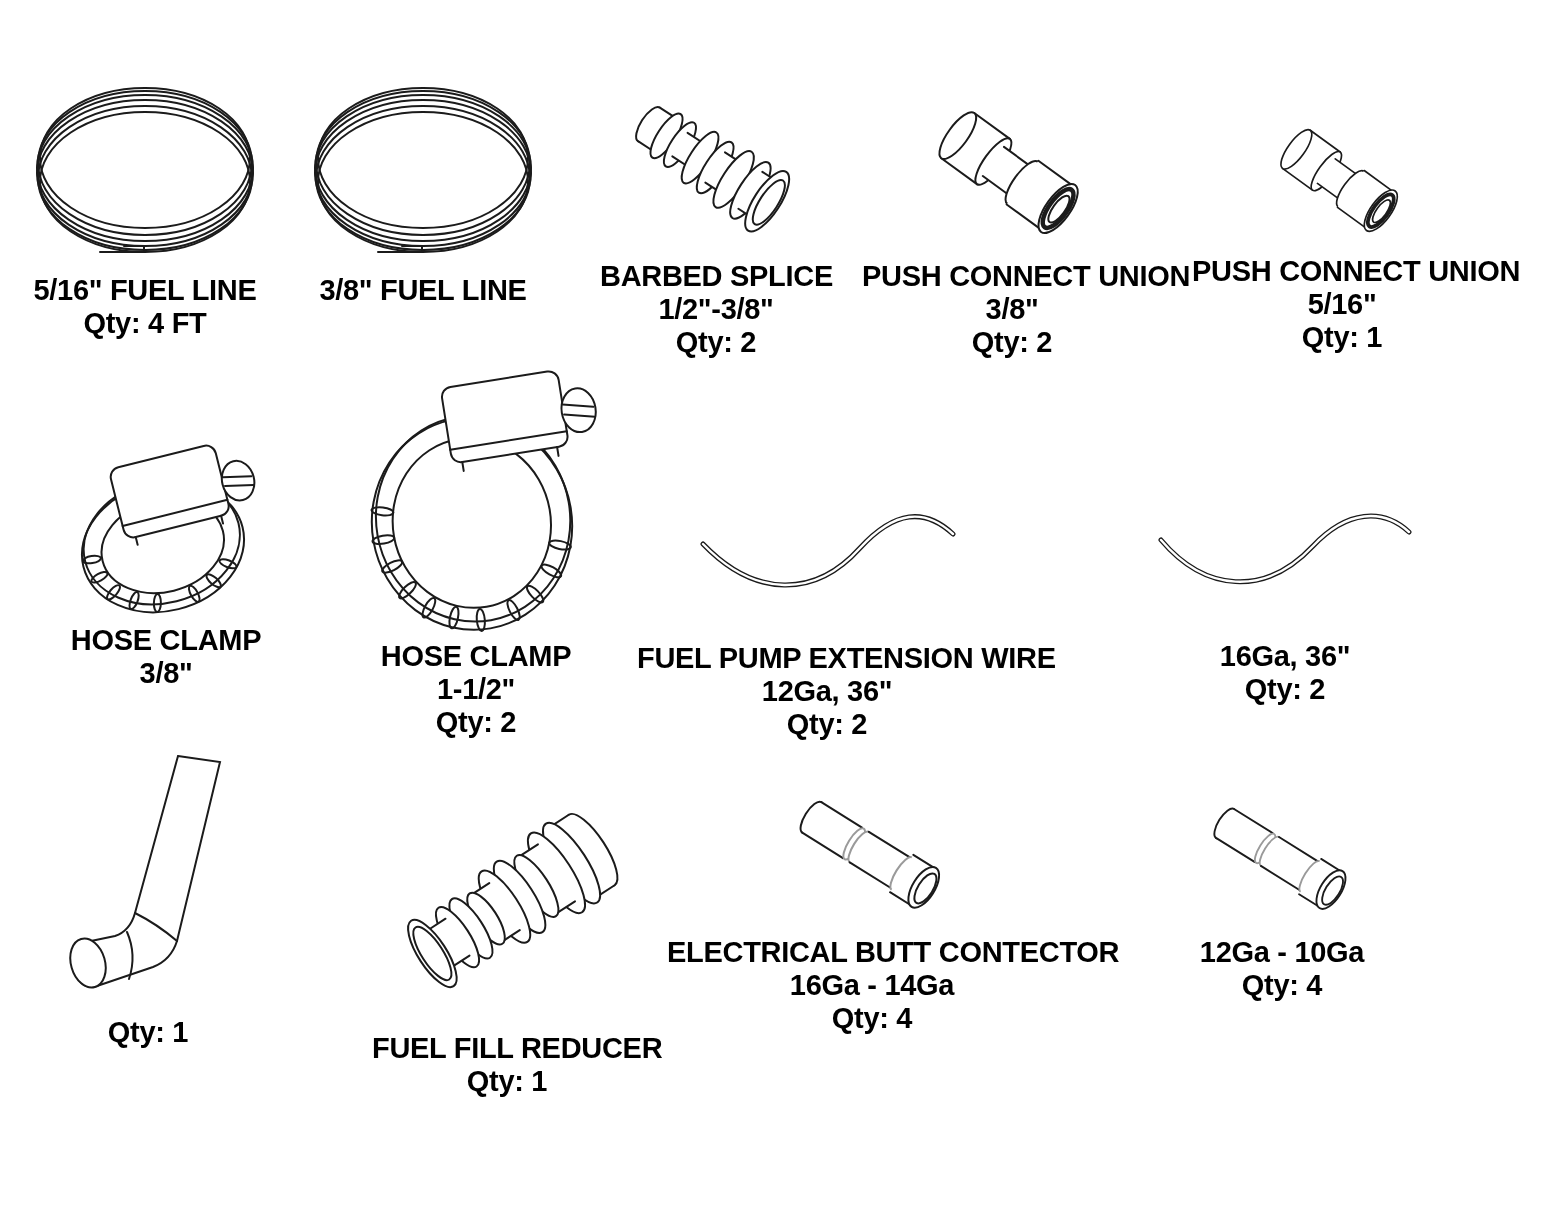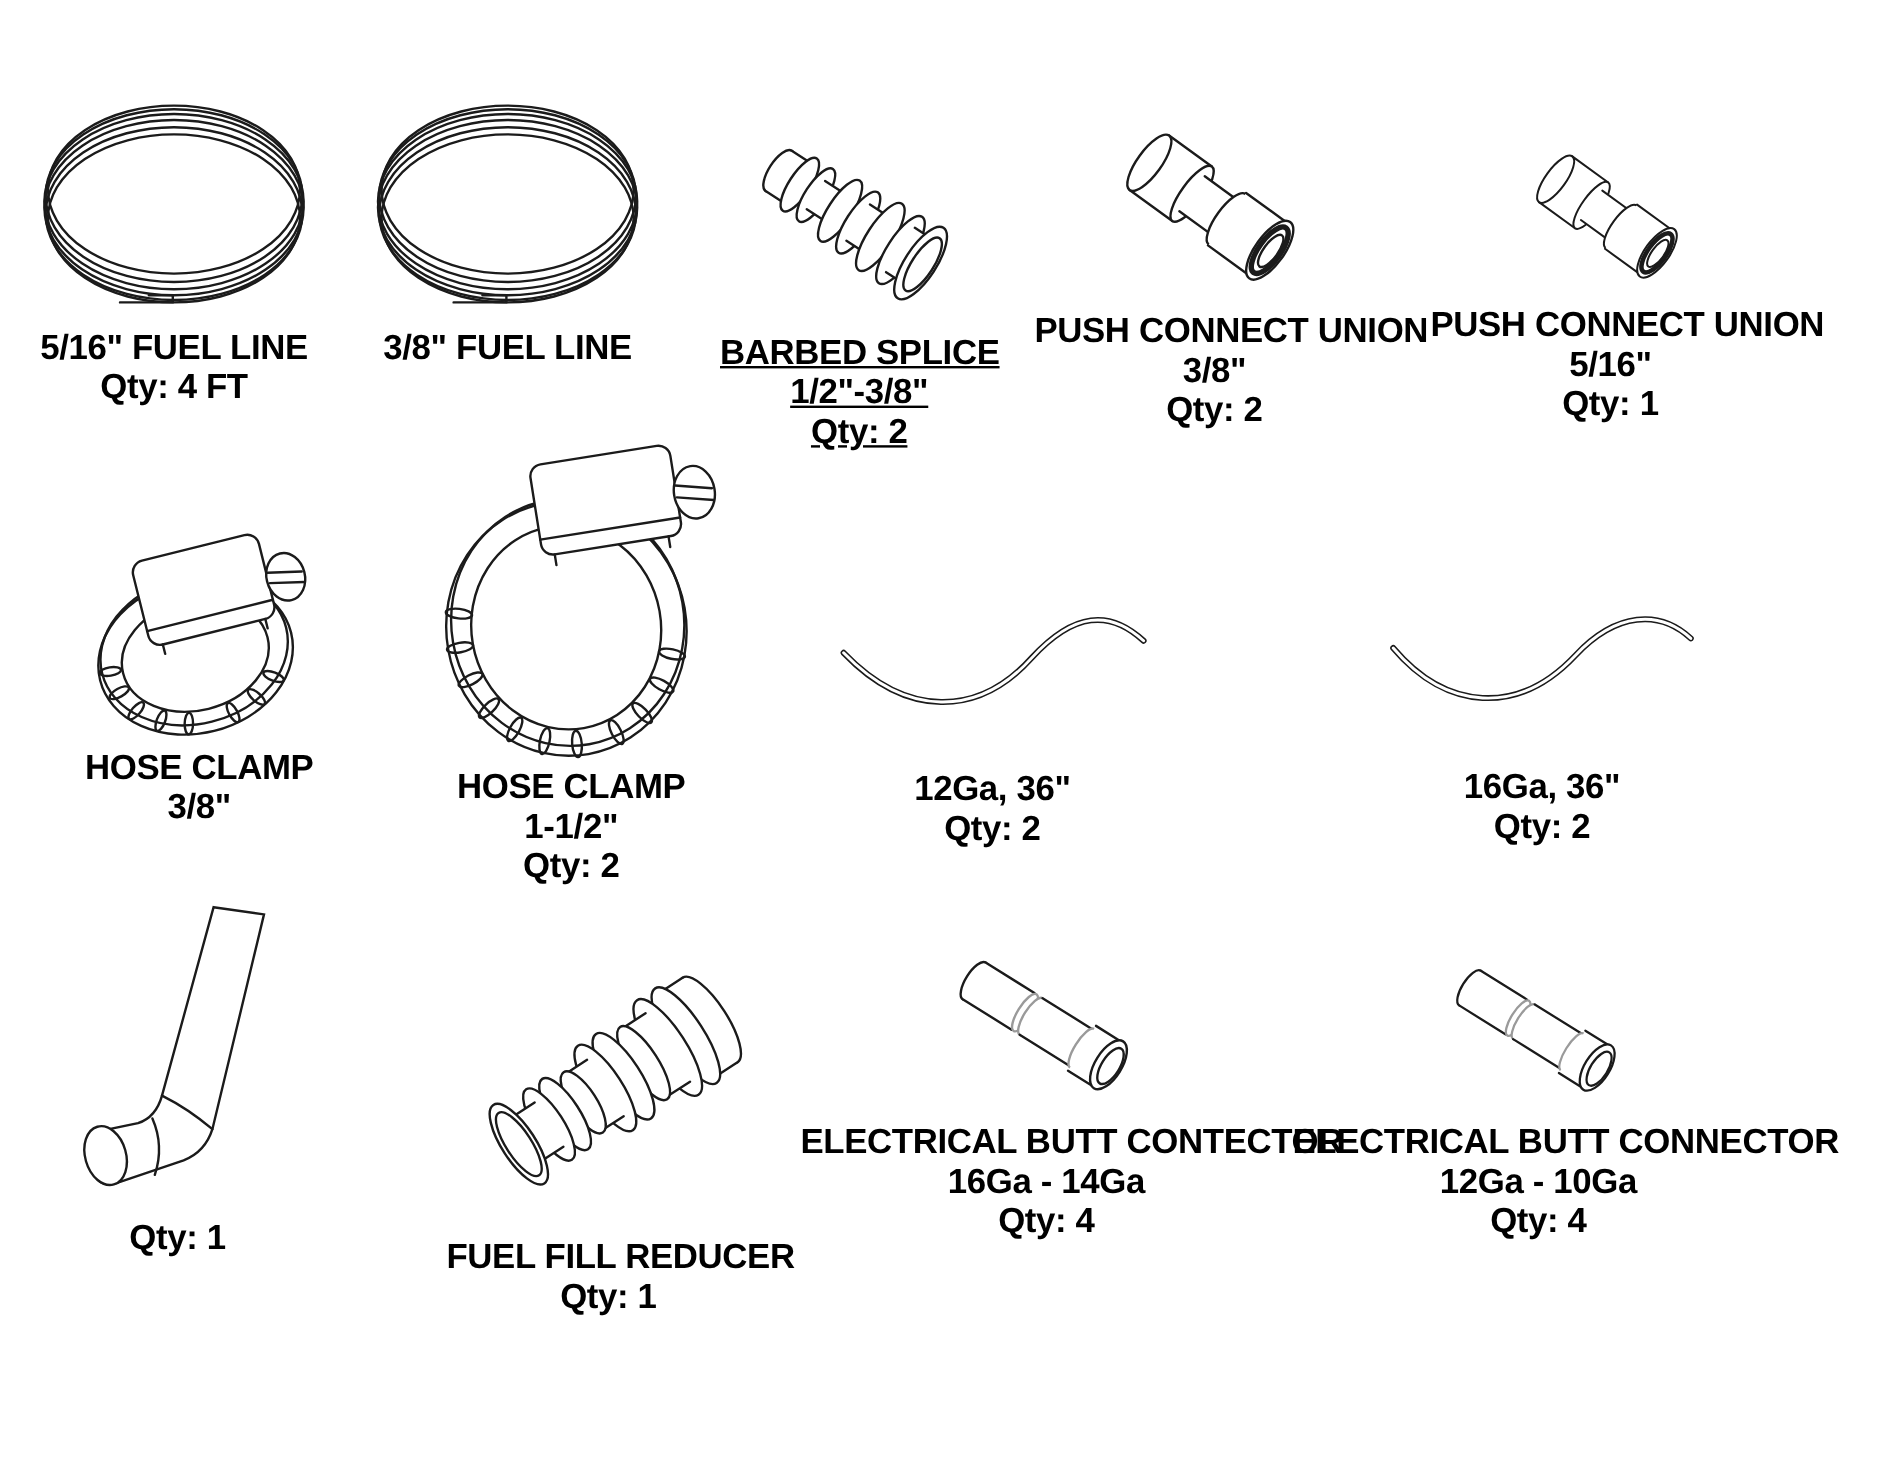--- a/index.html
+++ b/index.html
@@ -49,21 +49,21 @@
         <ellipse cx="115" cy="106" rx="107" ry="72"></ellipse>
         <ellipse cx="115" cy="110" rx="105" ry="70"></ellipse>
         <path d="M114 180 H70 M114 174 H94 M114 174 V180"></path>
       </g>
     </svg>
     <figcaption class="label">
       <div>3/8" FUEL LINE</div>
     </figcaption>
   </figure>
 
-  <figure class="part" style="left:600px;top:100px;width:232px;text-decoration:underline;">
+  <figure class="part" style="left:600px;top:82px;width:232px;">
     <svg width="210" height="172" viewBox="0 0 210 172">
       <g transform="rotate(33 105 86)">
         <ellipse class="w" cx="25" cy="86" rx="8" ry="20"></ellipse>
         <rect class="nf" x="25" y="66" width="18" height="40"></rect>
         <path class="ln" d="M25 66 H43 M25 106 H43"></path>
         <ellipse class="w" cx="46" cy="86" rx="9" ry="26"></ellipse>
         <ellipse class="w" cx="62" cy="86" rx="9" ry="26"></ellipse>
         <rect class="nf" x="62" y="72" width="20" height="28"></rect>
         <path class="ln" d="M62 72 H82 M62 100 H82"></path>
         <ellipse class="w" cx="86" cy="86" rx="10" ry="30"></ellipse>
@@ -194,20 +194,21 @@
       <div>Qty: 2</div>
     </figcaption>
   </figure>
 
   <figure class="part" style="left:637px;top:486px;width:380px;">
     <svg width="265" height="150" viewBox="0 0 265 150">
       <path d="M8 58 C60 112 120 112 165 62 C200 24 230 22 258 48" stroke="#1b1b1b" stroke-width="5" fill="none" stroke-linecap="round"></path>
       <path d="M8 58 C60 112 120 112 165 62 C200 24 230 22 258 48" stroke="#ffffff" stroke-width="2.4" fill="none" stroke-linecap="round"></path>
     </svg>
     <figcaption class="label">
+      <div>FUEL PUMP EXTENSION WIRE</div>
       <div>12Ga, 36"</div>
       <div>Qty: 2</div>
     </figcaption>
   </figure>
 
   <figure class="part" style="left:1082px;top:484px;width:406px;">
     <svg width="260" height="150" viewBox="0 0 260 150">
       <path d="M6 56 C50 108 110 113 158 62 C192 26 228 24 254 48" stroke="#1b1b1b" stroke-width="5" fill="none" stroke-linecap="round"></path>
       <path d="M6 56 C50 108 110 113 158 62 C192 26 228 24 254 48" stroke="#ffffff" stroke-width="2.4" fill="none" stroke-linecap="round"></path>
     </svg>
@@ -294,19 +295,18 @@
         <rect class="nf" x="80" y="57" width="48" height="36"></rect>
         <path class="ln" d="M80 57 H128 M80 93 H128"></path>
         <ellipse class="w gray" cx="130" cy="75" rx="6" ry="19"></ellipse>
         <rect class="nf" x="130" y="53" width="26" height="44"></rect>
         <path class="ln" d="M130 53 H156 M130 97 H156"></path>
         <ellipse class="w" cx="156" cy="75" rx="11" ry="23"></ellipse>
         <ellipse class="w" cx="158" cy="75" rx="7.5" ry="17"></ellipse>
       </g>
     </svg>
     <figcaption class="label">
-      <div>ELECTRICAL BUTT CONNECTOR</div>
       <div>12Ga - 10Ga</div>
       <div>Qty: 4</div>
     </figcaption>
   </figure>
 
 </div>
 
 </body></html>

